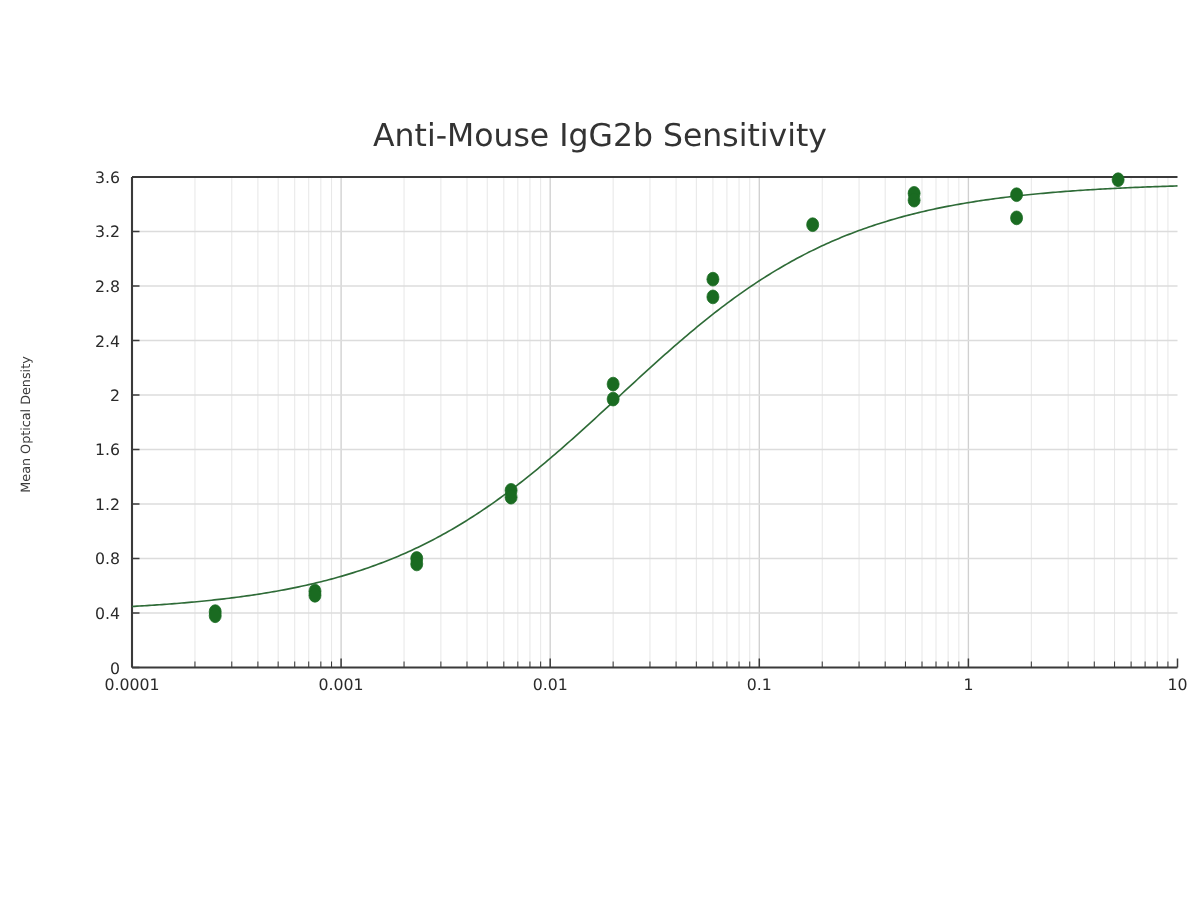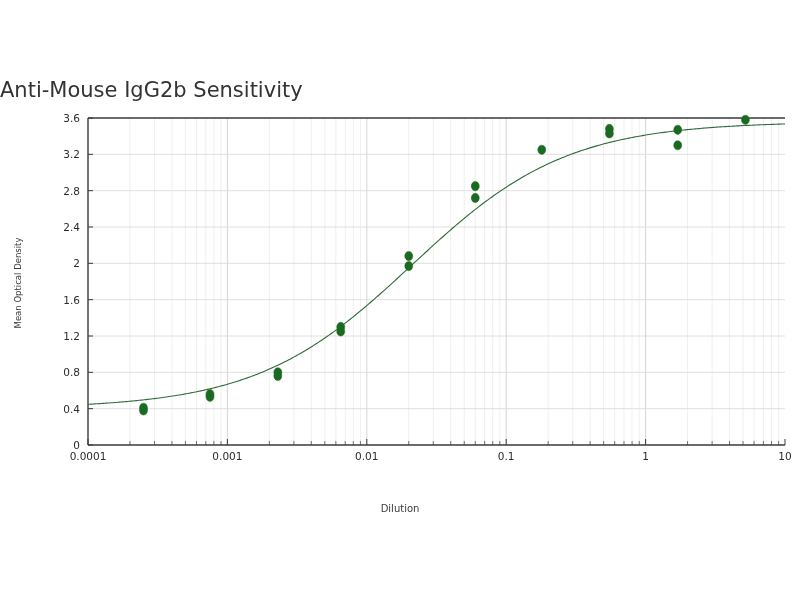--- a/index.html
+++ b/index.html
@@ -8,20 +8,21 @@
     width:800px;height:600px;
     background:#ffffff;
     font-family:"DejaVu Sans","Liberation Sans",sans-serif;
     overflow:hidden;
     position:relative;
   }
   #figure{position:absolute;left:0;top:0;width:800px;height:600px;}
   .chart-title{
     position:absolute;
     left:0;top:78px;width:800px;
+    text-align:center;
     font-size:21px;
     color:#333333;
     font-family:"DejaVu Sans","Liberation Sans",sans-serif;
     letter-spacing:0px;
   }
   .ylabel{
     position:absolute;
     left:-62px;top:278px;
     width:160px;
     text-align:center;
@@ -54,21 +55,20 @@
 </style>
 </head>
 <body>
 
 <div id="figure">
 
   <div class="chart-title">Anti-Mouse IgG2b Sensitivity</div>
 
   <div class="ylabel">Mean Optical Density</div>
 
-  <div class="xlabel">Dilution</div>
 
   <svg id="plot" width="800" height="600">
     <g id="minor-grid">
         <line x1="129.96358139555898" y1="118" x2="129.96358139555898" y2="445" stroke="#e8e8e8" stroke-width="0.7"></line>
         <line x1="154.51070290792097" y1="118" x2="154.51070290792097" y2="445" stroke="#e8e8e8" stroke-width="0.7"></line>
         <line x1="171.92716279111795" y1="118" x2="171.92716279111795" y2="445" stroke="#e8e8e8" stroke-width="0.7"></line>
         <line x1="185.43641860444103" y1="118" x2="185.43641860444103" y2="445" stroke="#e8e8e8" stroke-width="0.7"></line>
         <line x1="196.47428430347995" y1="118" x2="196.47428430347995" y2="445" stroke="#e8e8e8" stroke-width="0.7"></line>
         <line x1="205.8066667779874" y1="118" x2="205.8066667779874" y2="445" stroke="#e8e8e8" stroke-width="0.7"></line>
         <line x1="213.89074418667695" y1="118" x2="213.89074418667695" y2="445" stroke="#e8e8e8" stroke-width="0.7"></line>

